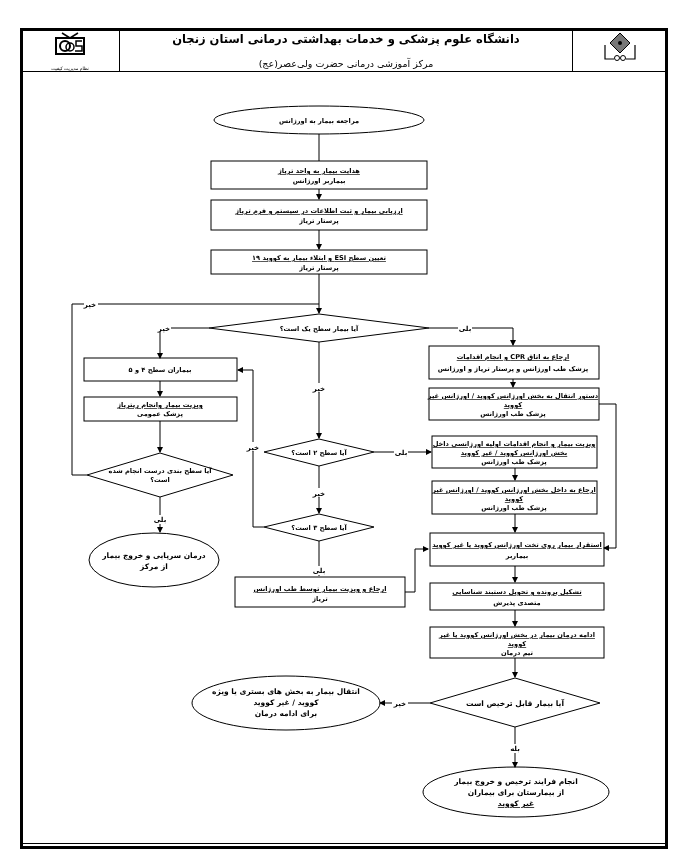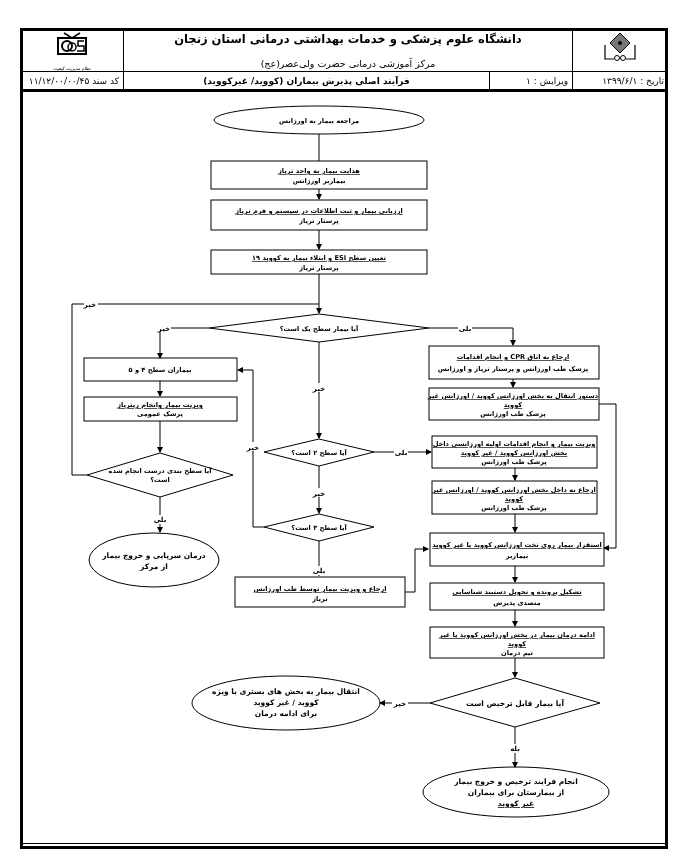--- a/index.html
+++ b/index.html
@@ -42,26 +42,20 @@
     <td style="width:94px">
       <svg width="40" height="34" viewBox="0 0 40 34">
         <path d="M20 2 L30 12 L20 22 L10 12 Z" fill="#777" stroke="#000" stroke-width="1"></path>
         <circle cx="20" cy="12" r="2" fill="#000"></circle>
         <path d="M5 14 L5 28 L14 28 M35 14 L35 28 L26 28" stroke="#000" stroke-width="1.2" fill="none"></path>
         <circle cx="17" cy="27" r="2.5" fill="none" stroke="#000" stroke-width="1"></circle>
         <circle cx="23" cy="27" r="2.5" fill="none" stroke="#000" stroke-width="1"></circle>
       </svg>
     </td>
   </tr>
-  <tr class="hdr-row2">
-    <td colspan="1" class="meta thick-bottom" style="width:98px;text-align:right;padding-right:4px">کد سند ۱۱/۱۲/۰۰/۰۰/۴۵</td>
-    <td class="doc-title thick-bottom">فرآیند اصلی پذیرش بیماران (کووید/ غیرکووید)</td>
-    <td class="meta thick-bottom" style="width:78px;text-align:right;padding-right:4px">ویرایش : ۱</td>
-    <td class="meta thick-bottom" style="text-align:right;padding-right:3px">تاریخ : ۱۳۹۹/۶/۱</td>
-  </tr>
 </tbody>
   </table>
 
 <div style="position:absolute;left:20px;top:28px;width:3px;height:820px;background:#000"></div>
 <div style="position:absolute;left:665px;top:28px;width:3px;height:820px;background:#000"></div>
 <div style="position:absolute;left:20px;top:28px;width:648px;height:3px;background:#000"></div>
 <div style="position:absolute;left:20px;top:843px;width:648px;height:1px;background:#000"></div>
 <div style="position:absolute;left:20px;top:846px;width:648px;height:3px;background:#000"></div>
 
 <svg class="flow" width="691" height="859">

